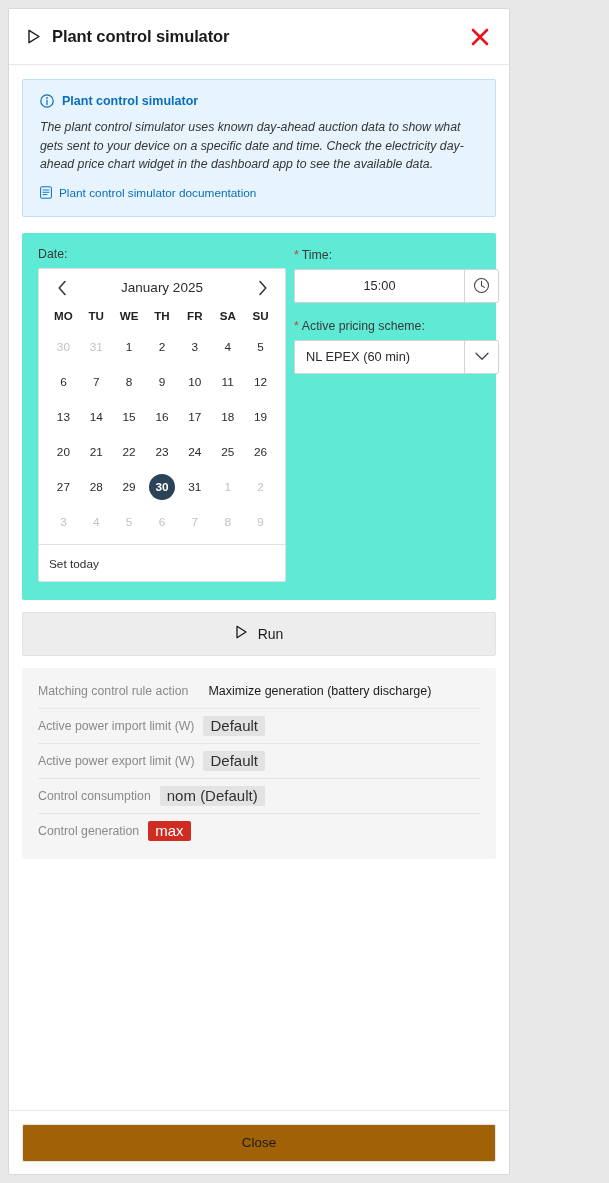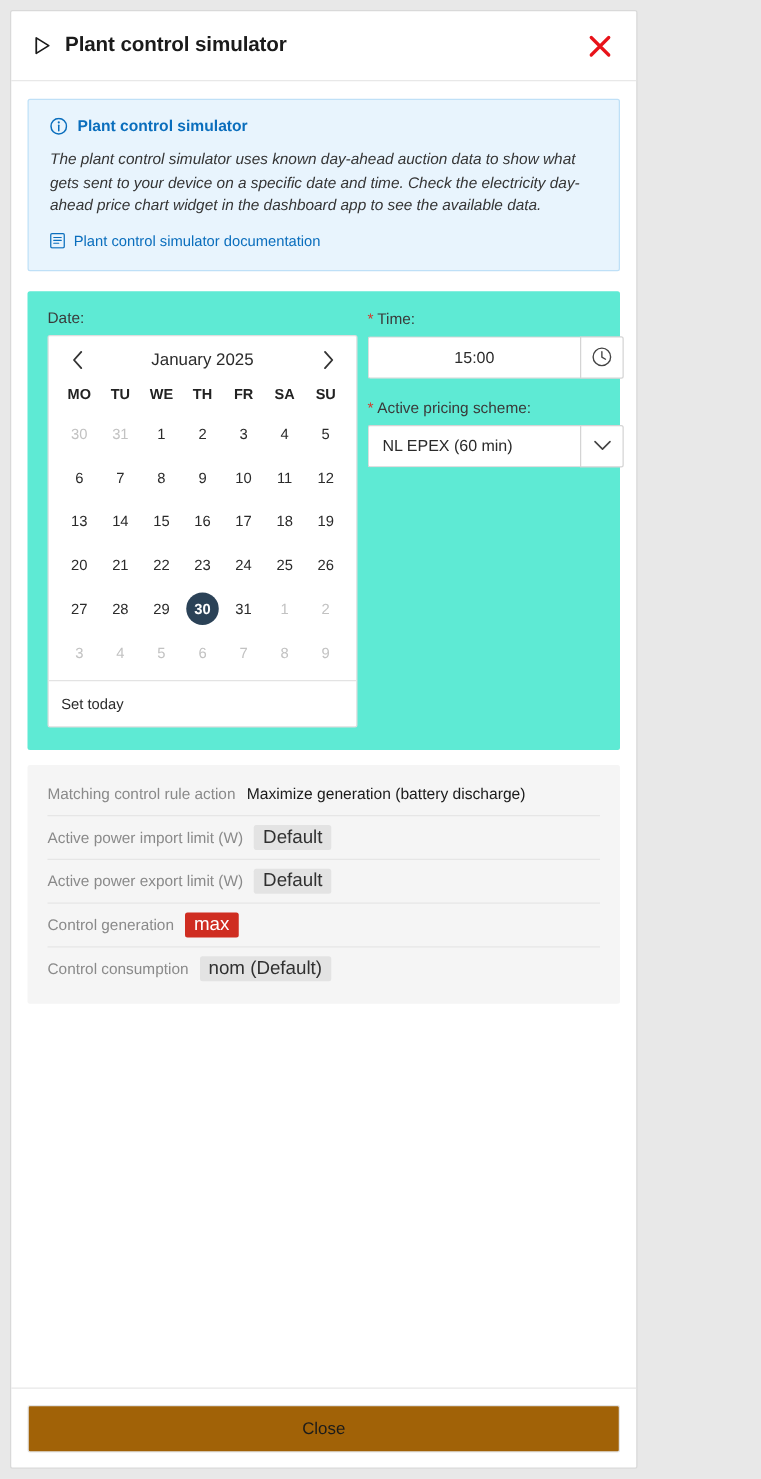--- a/index.html
+++ b/index.html
@@ -294,20 +294,21 @@
     padding: 4px 0;
   }
   .result-row:last-child { border-bottom: none; }
   .result-key {
     font-size: 12.3px;
     color: #8a8a8a;
   }
   .result-val {
     font-size: 12.5px;
     color: #1b1b1b;
+    margin-left: 11px;
   }
   .tag {
     display: inline-block;
     padding: 2px 7px;
     font-size: 15px;
     border-radius: 2px;
     line-height: 16px;
     text-align: center;
   }
   .tag-default {
@@ -572,41 +573,49 @@
           <div class="select-face">NL EPEX (60 min)</div>
           <span class="select-caret">
             <svg width="14" height="9" viewBox="0 0 14 9" aria-hidden="true">
               <path d="M1 1.3 L7 7.3 L13 1.3" fill="none" stroke="#444" stroke-width="1.3" stroke-linecap="round" stroke-linejoin="round"></path>
             </svg>
           </span>
         </div>
       </div>
     </div>
 
+    <button class="run-btn">
+      <span>
+        <svg width="13" height="14" viewBox="0 0 13 14" aria-hidden="true">
+          <path d="M2 1.3 L11 7 L2 12.7 Z" fill="none" stroke="#1b1b1b" stroke-width="1.3" stroke-linejoin="round"></path>
+        </svg>
+      </span>
+      <span class="run-label">Run</span>
+    </button>
 
     <div class="results">
       <div class="result-row">
         <span class="result-key">Matching control rule action</span>
         <span class="result-val">Maximize generation (battery discharge)</span>
       </div>
       <div class="result-row">
         <span class="result-key">Active power import limit (W)</span>
         <span class="tag tag-default">Default</span>
       </div>
       <div class="result-row">
         <span class="result-key">Active power export limit (W)</span>
         <span class="tag tag-default">Default</span>
       </div>
       <div class="result-row">
+        <span class="result-key">Control consumption</span>
+        <span class="tag tag-nom">nom (Default)</span>
+      </div>
+      <div class="result-row">
         <span class="result-key">Control generation</span>
         <span class="tag tag-max">max</span>
-      </div>
-      <div class="result-row">
-        <span class="result-key">Control consumption</span>
-        <span class="tag tag-nom">nom (Default)</span>
       </div>
     </div>
 
   </div>
 
   <div class="dialog-footer">
     <button class="close-btn">Close</button>
   </div>
 
 </div>

